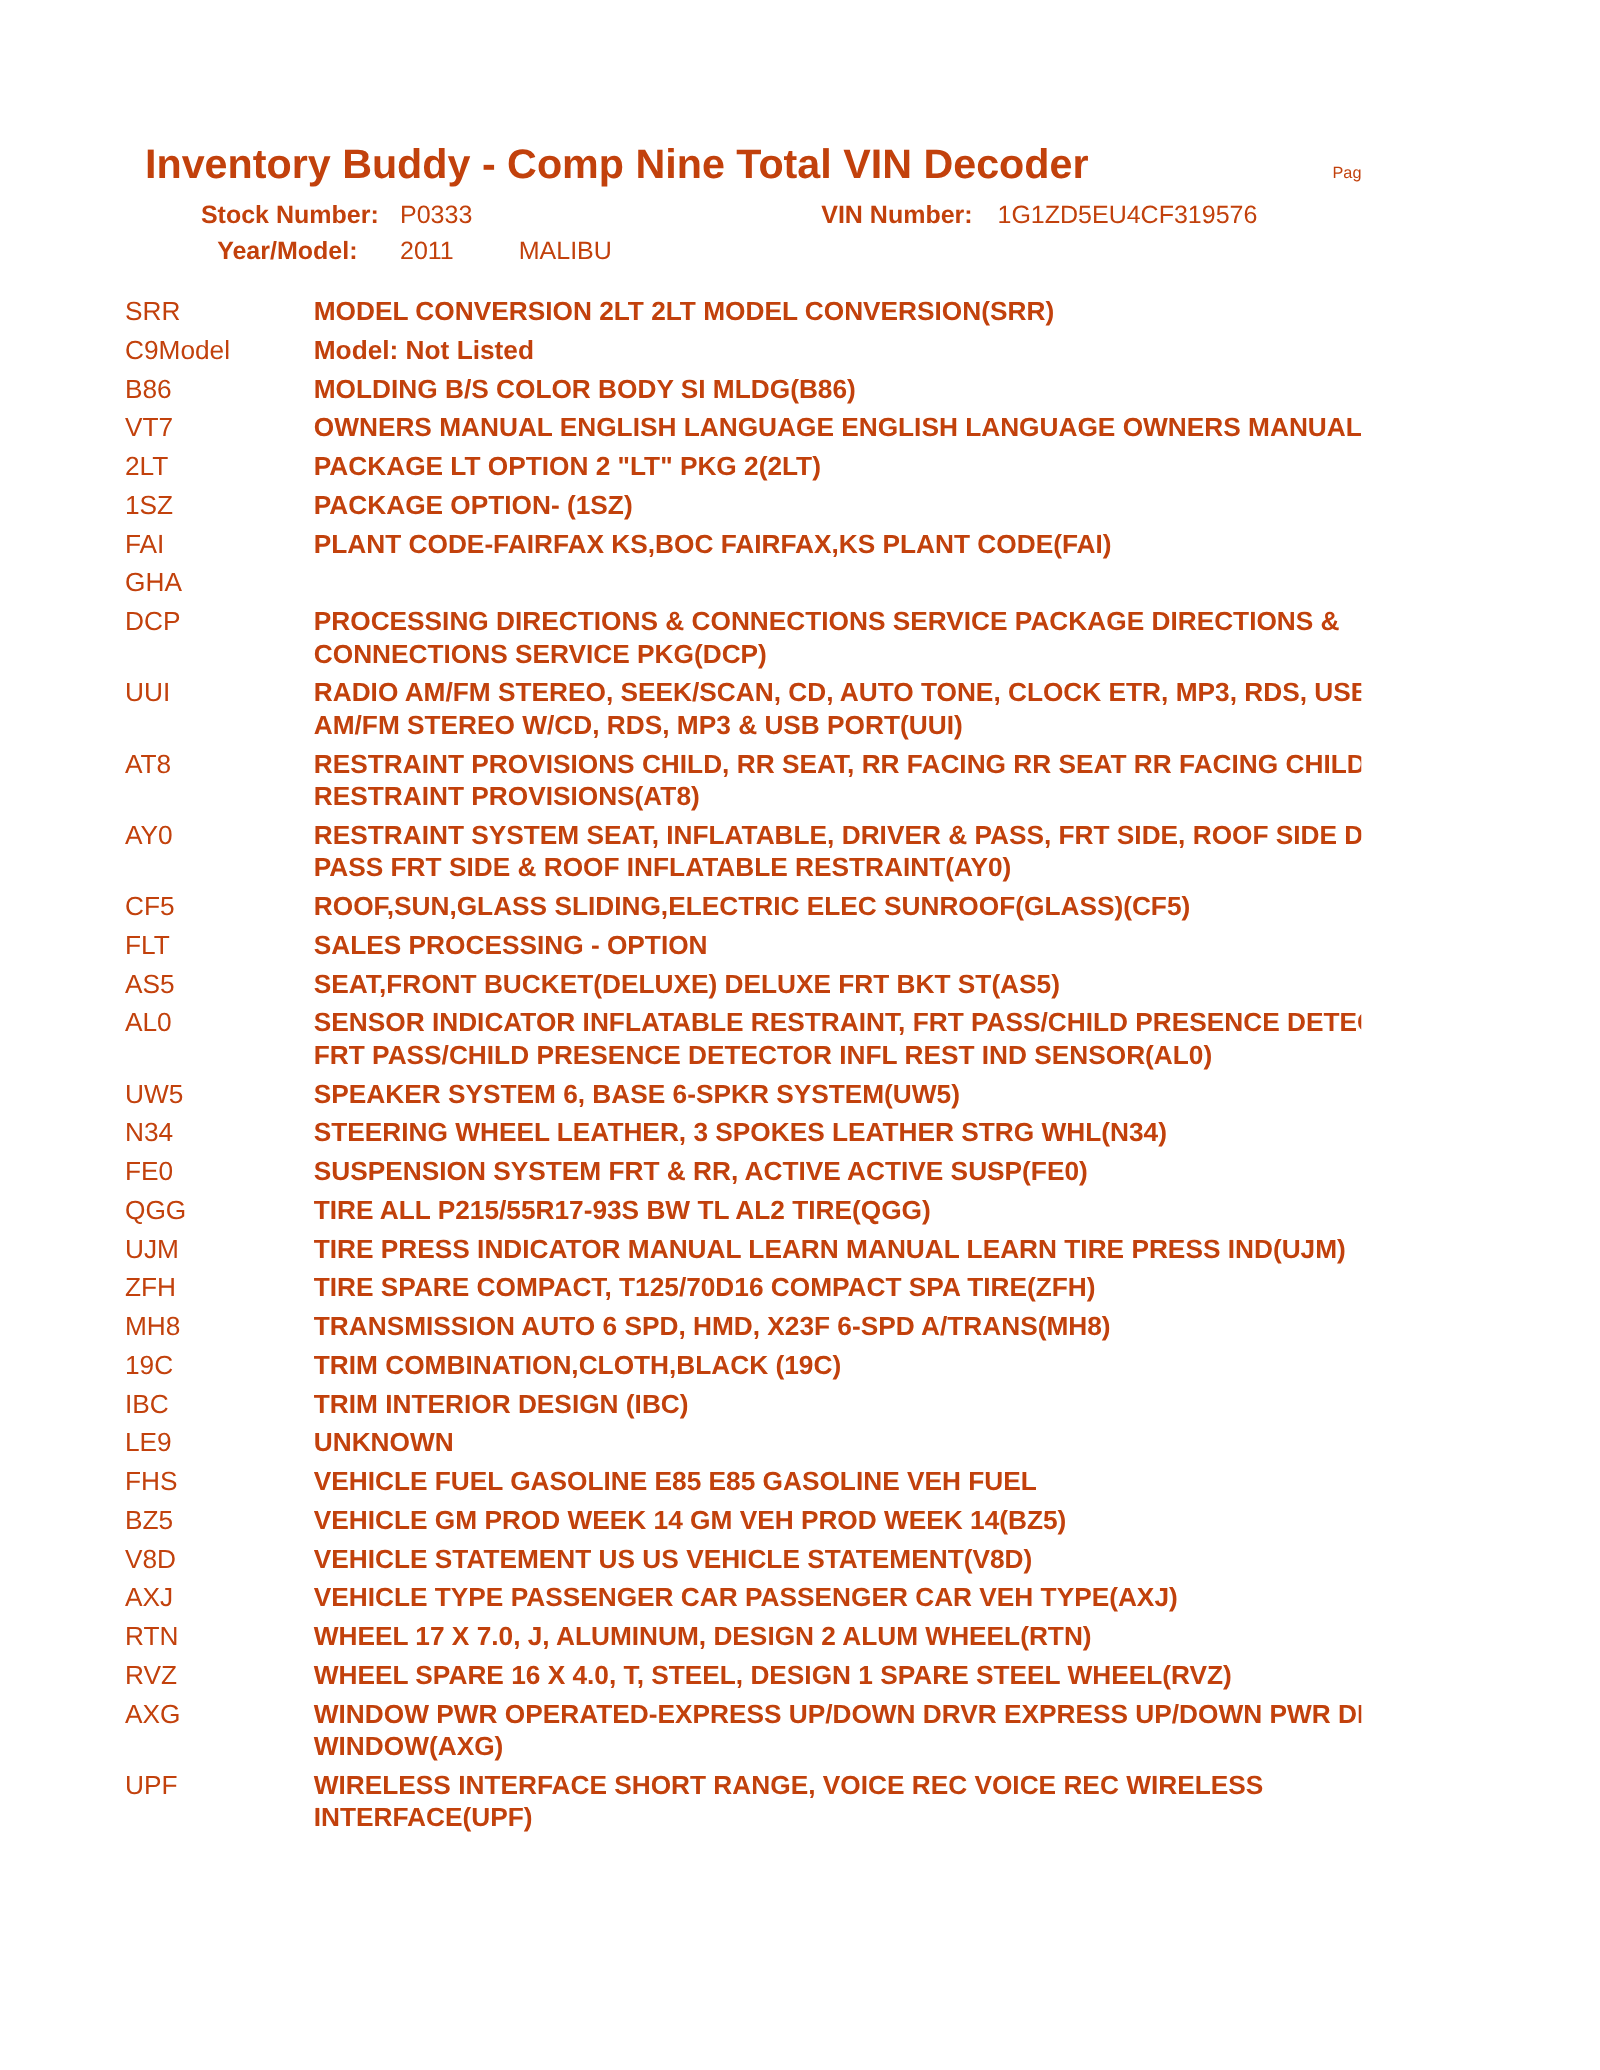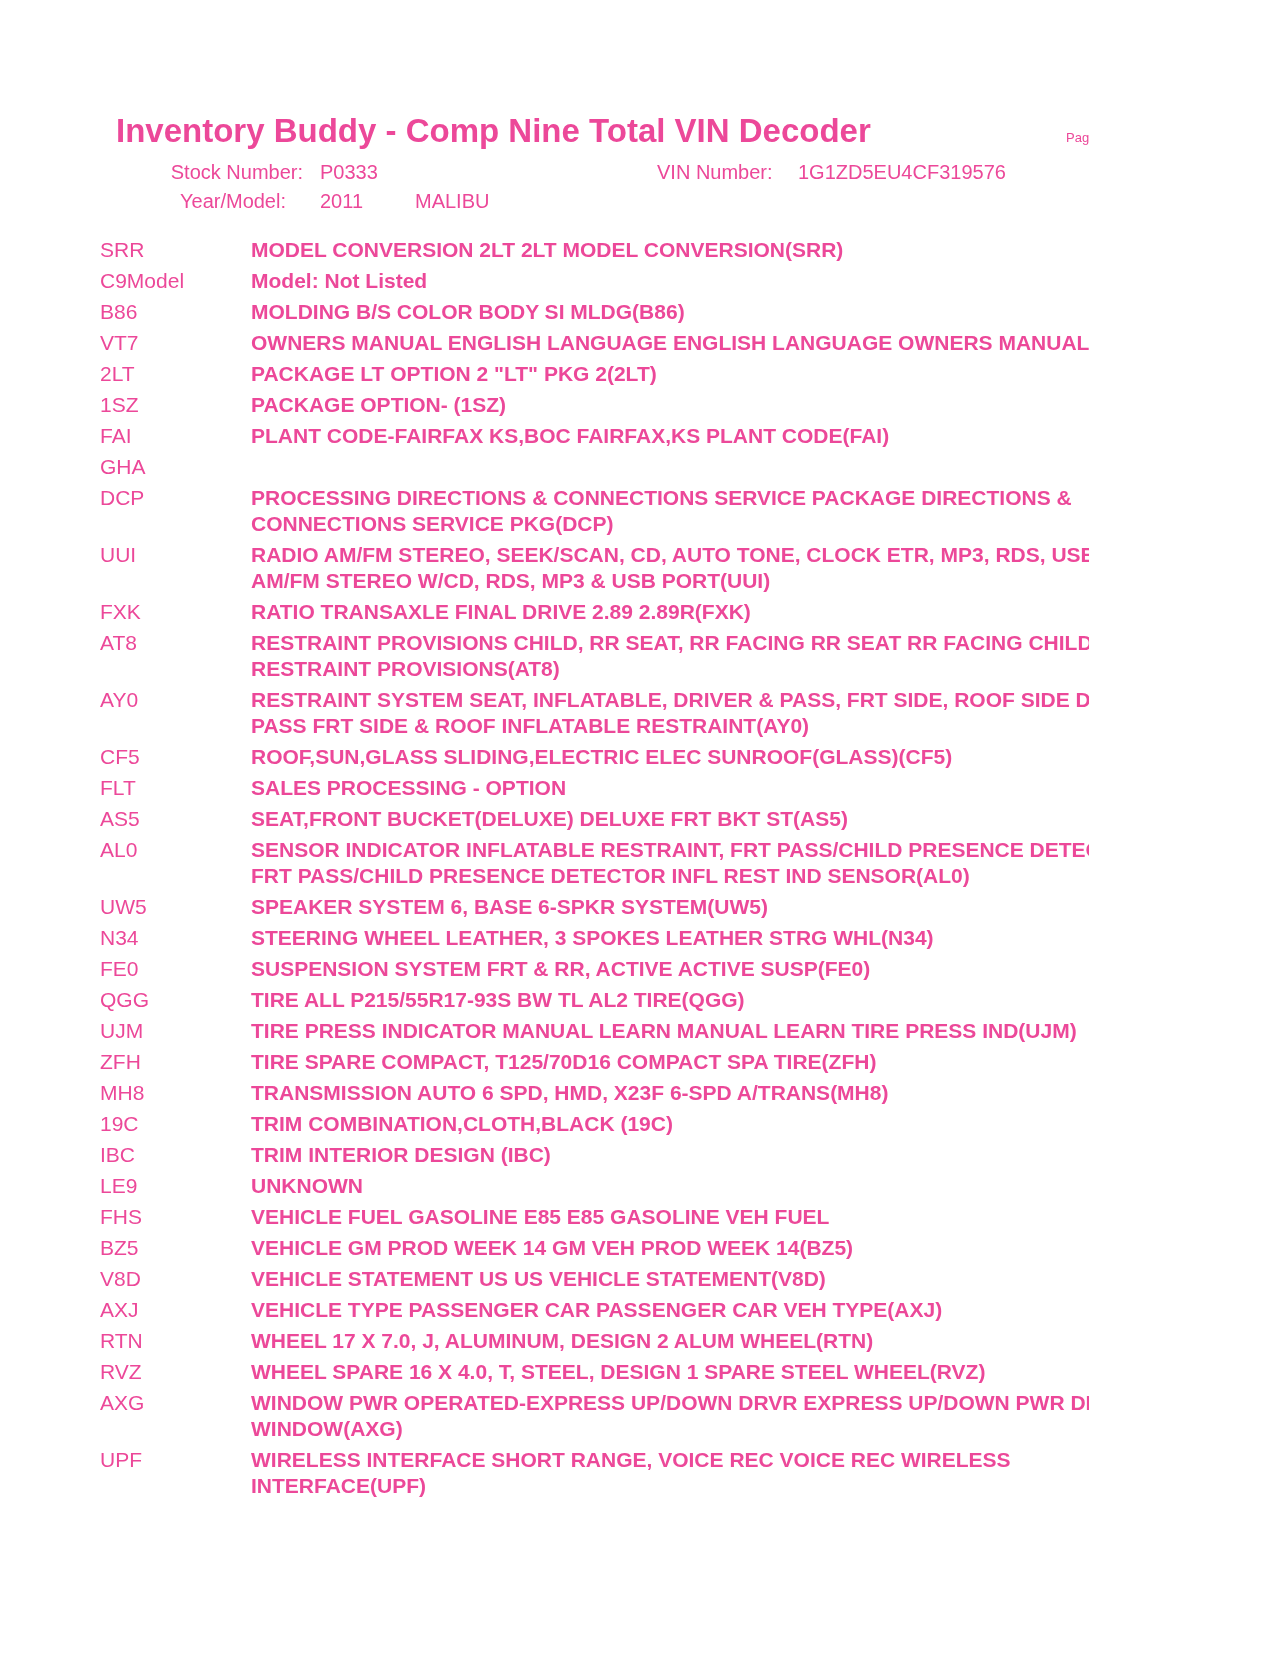--- a/index.html
+++ b/index.html
@@ -1,21 +1,21 @@
 <!DOCTYPE html>
 <html><head>
 <meta charset="utf-8">
 <style>
   html, body { margin: 0; padding: 0; background: #ffffff; }
   .page {
     position: relative;
     width: 1089px;
     height: 1656px;
     background: #ffffff;
-    color: #ec4899;
+    color: #c2410c;
     font-family: "Liberation Sans", "DejaVu Sans", sans-serif;
     overflow: hidden;
   }
   .report-title {
     position: absolute;
     left: 116px;
     top: 112px;
     margin: 0;
     font-size: 33px;
     font-weight: 700;
@@ -23,21 +23,21 @@
     white-space: nowrap;
   }
   .page-indicator {
     position: absolute;
     left: 1066px;
     top: 130px;
     font-size: 13px;
     white-space: nowrap;
   }
   .meta { position: absolute; font-size: 20px; white-space: nowrap; }
-  .meta.bold { font-weight: 400; }
+  .meta.bold { font-weight: 700; }
   .label-col { width: 190px; text-align: right; }
   .stock-label { left: 113px; top: 161px; }
   .stock-value { left: 320px; top: 161px; }
   .vin-label   { left: 657px; top: 161px; }
   .vin-value   { left: 798px; top: 161px; }
   .year-label  { left: 96px; top: 190px; }
   .year-value  { left: 320px; top: 190px; }
   .model-value { left: 415px; top: 190px; }
   .options {
     position: absolute;
@@ -123,24 +123,20 @@
     <div class="option-row">
       <span class="option-code">DCP</span>
       <span class="option-desc">PROCESSING DIRECTIONS &amp; CONNECTIONS SERVICE PACKAGE DIRECTIONS &amp; CONNECTIONS SERVICE PKG(DCP)</span>
     </div>
 
     <div class="option-row">
       <span class="option-code">UUI</span>
       <span class="option-desc">RADIO AM/FM STEREO, SEEK/SCAN, CD, AUTO TONE, CLOCK ETR, MP3, RDS, USB PORT AM/FM STEREO W/CD, RDS, MP3 &amp; USB PORT(UUI)</span>
     </div>
 
-    <div class="option-row">
-      <span class="option-code">FXK</span>
-      <span class="option-desc">RATIO TRANSAXLE FINAL DRIVE 2.89 2.89R(FXK)</span>
-    </div>
 
     <div class="option-row">
       <span class="option-code">AT8</span>
       <span class="option-desc">RESTRAINT PROVISIONS CHILD, RR SEAT, RR FACING RR SEAT RR FACING CHILD RESTRAINT PROVISIONS(AT8)</span>
     </div>
 
     <div class="option-row">
       <span class="option-code">AY0</span>
       <span class="option-desc">RESTRAINT SYSTEM SEAT, INFLATABLE, DRIVER &amp; PASS, FRT SIDE, ROOF SIDE DRVR &amp; PASS FRT SIDE &amp; ROOF INFLATABLE RESTRAINT(AY0)</span>
     </div>

